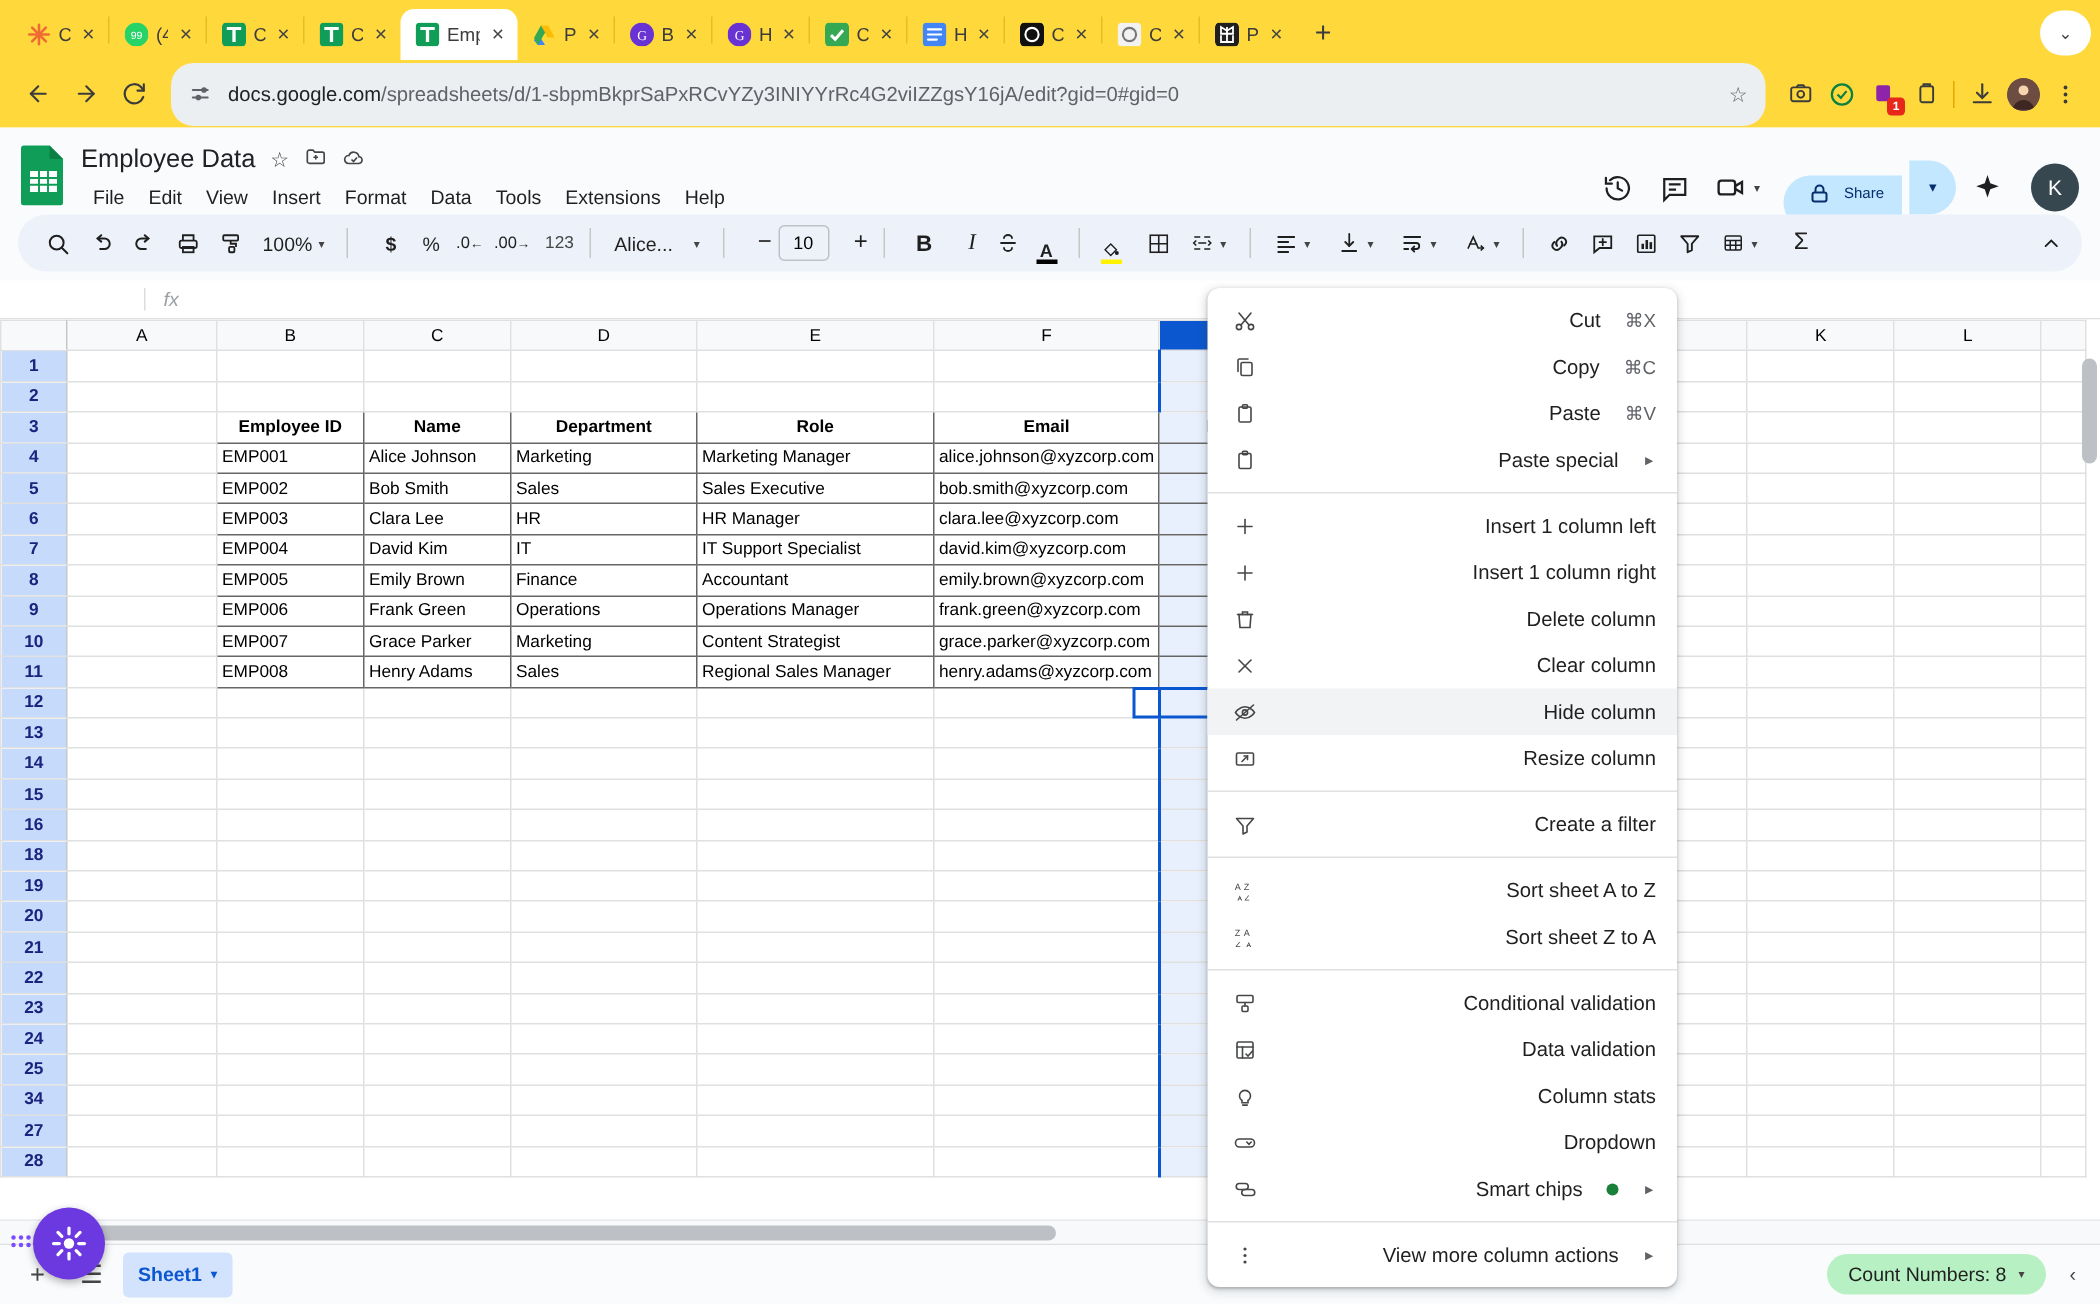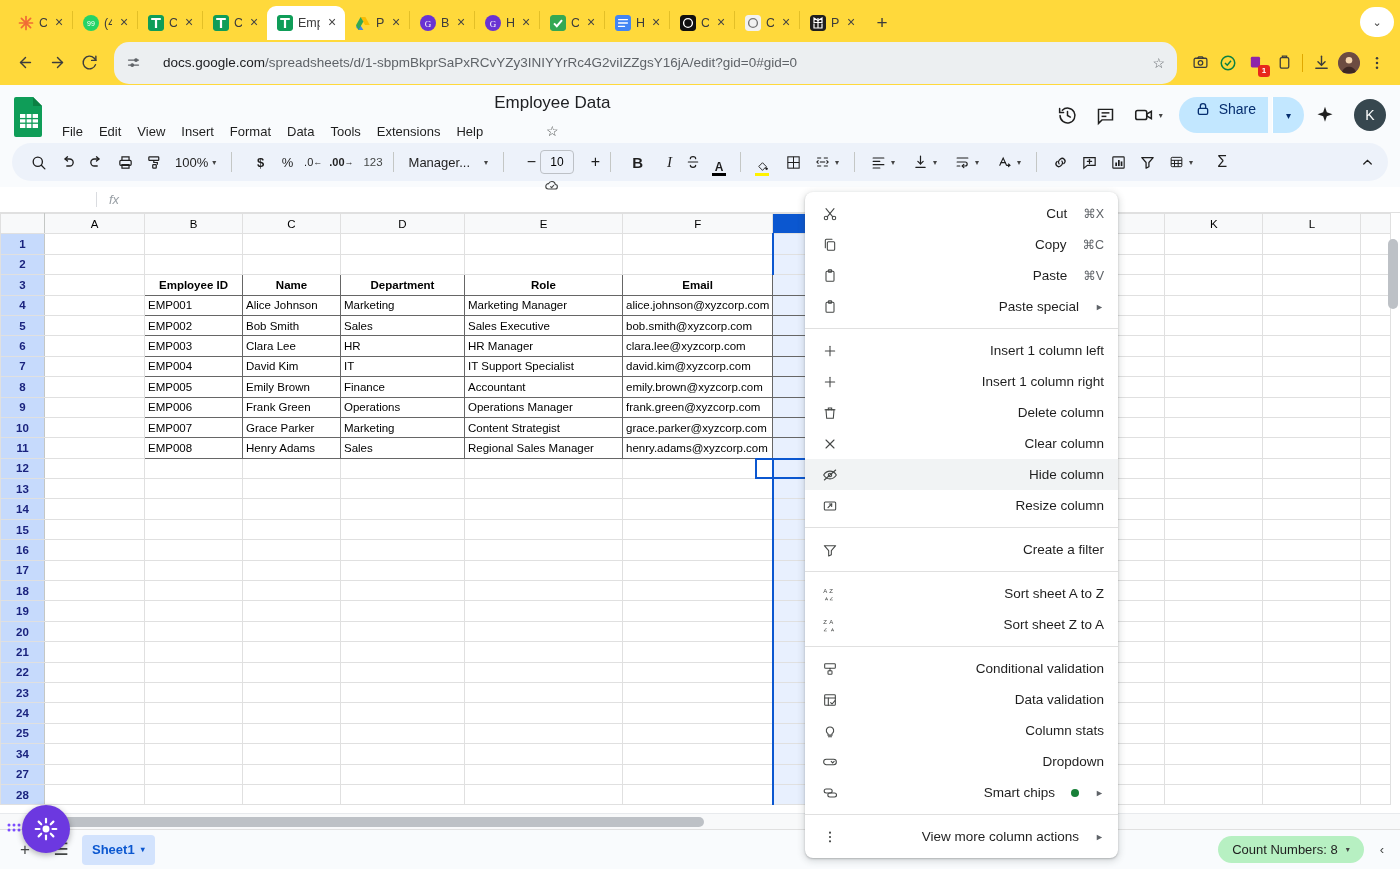--- a/index.html
+++ b/index.html
@@ -59,21 +59,21 @@
     gap: 2px; padding: 0 10px; background: #ffd93b;
   }
   .nav-btn {
     width: 30px; height: 30px; border-radius: 50%;
     display: flex; align-items: center; justify-content: center;
     color: #3c3c3c; cursor: pointer; font-size: 16px;
   }
   .omnibox {
     flex: 1 1 auto; height: 42px; background: #eceff1;
     border-radius: 15px; display: flex; align-items: center;
-    padding: 0 12px; gap: 22px; margin: 0 8px; position: relative;
+    padding: 0 12px; gap: 11px; margin: 0 8px; position: relative;
   }
   .omni-url { font-size: 13.5px; color: #202124; white-space: nowrap; }
   .omni-url .grey { color: #5f6368; }
   .omni-star { margin-left: auto; font-size: 14px; color: #5f6368; cursor: pointer; }
   .ext-icon {
     width: 26px; height: 26px; display: flex; align-items: center;
     justify-content: center; cursor: pointer; position: relative;
     font-size: 14px; color: #3c3c3c;
   }
   .badge {
@@ -89,39 +89,39 @@
   }
 
   
   .sheets-app { background: #f9fbfd; }
   .sheets-header { display: flex; align-items: flex-start; padding: 8px 14px 0 12px; height: 58px; }
   .sheets-logo {
     width: 34px; height: 42px; margin-right: 8px; margin-top: 2px;
     position: relative;
   }
   .doc-meta { flex: 1 1 auto; }
-  .doc-title-row { display: flex; align-items: center; gap: 10px; height: 26px; flex-direction: column; }
+  .doc-title-row { display: flex; align-items: center; gap: 10px; height: 26px; }
   .doc-title { font-size: 17px; color: #202124; }
   .title-ico { font-size: 14px; color: #444746; cursor: pointer; }
   .menubar { display: flex; gap: 0; margin-top: 2px; }
   .menu-item {
     font-size: 13px; color: #1f1f1f; padding: 3px 8px;
     border-radius: 4px; cursor: pointer;
   }
   .header-right { display: flex; align-items: center; gap: 4px; margin-top: 4px; }
   .hdr-ico {
     width: 34px; height: 34px; border-radius: 50%;
     display: flex; align-items: center; justify-content: center;
     cursor: pointer; color: #1f1f1f;
   }
   .share-btn {
     display: flex; align-items: center; height: 36px;
     background: #c2e7ff; border-radius: 18px 0 0 18px;
     padding: 0 12px 12px 16px; gap: 8px; cursor: pointer;
-    font-size: 14px; color: #062e6f; margin-left: 6px;
+    font-size: 10px; color: #062e6f; margin-left: 6px; margin-top: 20px;
   }
   .share-caret {
     height: 36px; width: 32px; background: #c2e7ff;
     border-radius: 0 18px 18px 0; display: flex;
     align-items: center; justify-content: center; cursor: pointer;
     border-left: 1px solid #fff; color: #062e6f; font-size: 10px;
   }
   .avatar-g {
     width: 32px; height: 32px; border-radius: 50%;
     background: #37474f; color: #fff; display: flex;
@@ -636,28 +636,28 @@
       <span>100%</span>
       <span class="caret">▾</span>
     </div>
     <div class="tb-sep"></div>
     <div class="tb" style="font-weight:bold;">$</div>
     <div class="tb">%</div>
     <div class="tb" style="font-size:11px;">
       <span>.0</span>
         <span style="font-size:9px;">←</span>
     </div>
-    <div class="tb" style="font-size:11px;font-weight:bold;">
+    <div class="tb" style="font-size:11px;">
       <span>.00</span>
         <span style="font-size:9px;">→</span>
     </div>
     <div class="tb" style="font-size:11.5px;color:#444746;">123</div>
     <div class="tb-sep"></div>
     <div class="tb tb-wide" style="min-width:74px;">
-      <span>Manager...</span>
+      <span>Alice...</span>
       <span class="caret" style="margin-left:10px;">▾</span>
     </div>
     <div class="tb-sep"></div>
     <div class="tb" style="font-size:16px;">−</div>
     <div class="fontsize-box">10</div>
     <div class="tb" style="font-size:16px;">+</div>
     <div class="tb-sep"></div>
     <div class="tb" style="font-weight:bold;font-size:15px;">B</div>
     <div class="tb" style="font-style:italic;font-size:15px;font-family:'Liberation Serif',serif;">I</div>
     <div class="tb">
@@ -1040,36 +1040,20 @@
             <td class="cell-sel col-g-band"></td>
             <td class=""></td>
             <td class=""></td>
             <td class=""></td>
             <td class=""></td>
             <td class=""></td>
             <td class=""></td>
           </tr>
           <tr>
             <td class="row-head hl">16</td>
-            <td class=""></td>
-            <td class=""></td>
-            <td class=""></td>
-            <td class=""></td>
-            <td class=""></td>
-            <td class=""></td>
-            <td class="cell-sel col-g-band"></td>
-            <td class=""></td>
-            <td class=""></td>
-            <td class=""></td>
-            <td class=""></td>
-            <td class=""></td>
-            <td class=""></td>
-          </tr>
-          <tr>
-            <td class="row-head hl">17</td>
             <td class=""></td>
             <td class=""></td>
             <td class=""></td>
             <td class=""></td>
             <td class=""></td>
             <td class=""></td>
             <td class="cell-sel col-g-band"></td>
             <td class=""></td>
             <td class=""></td>
             <td class=""></td>

